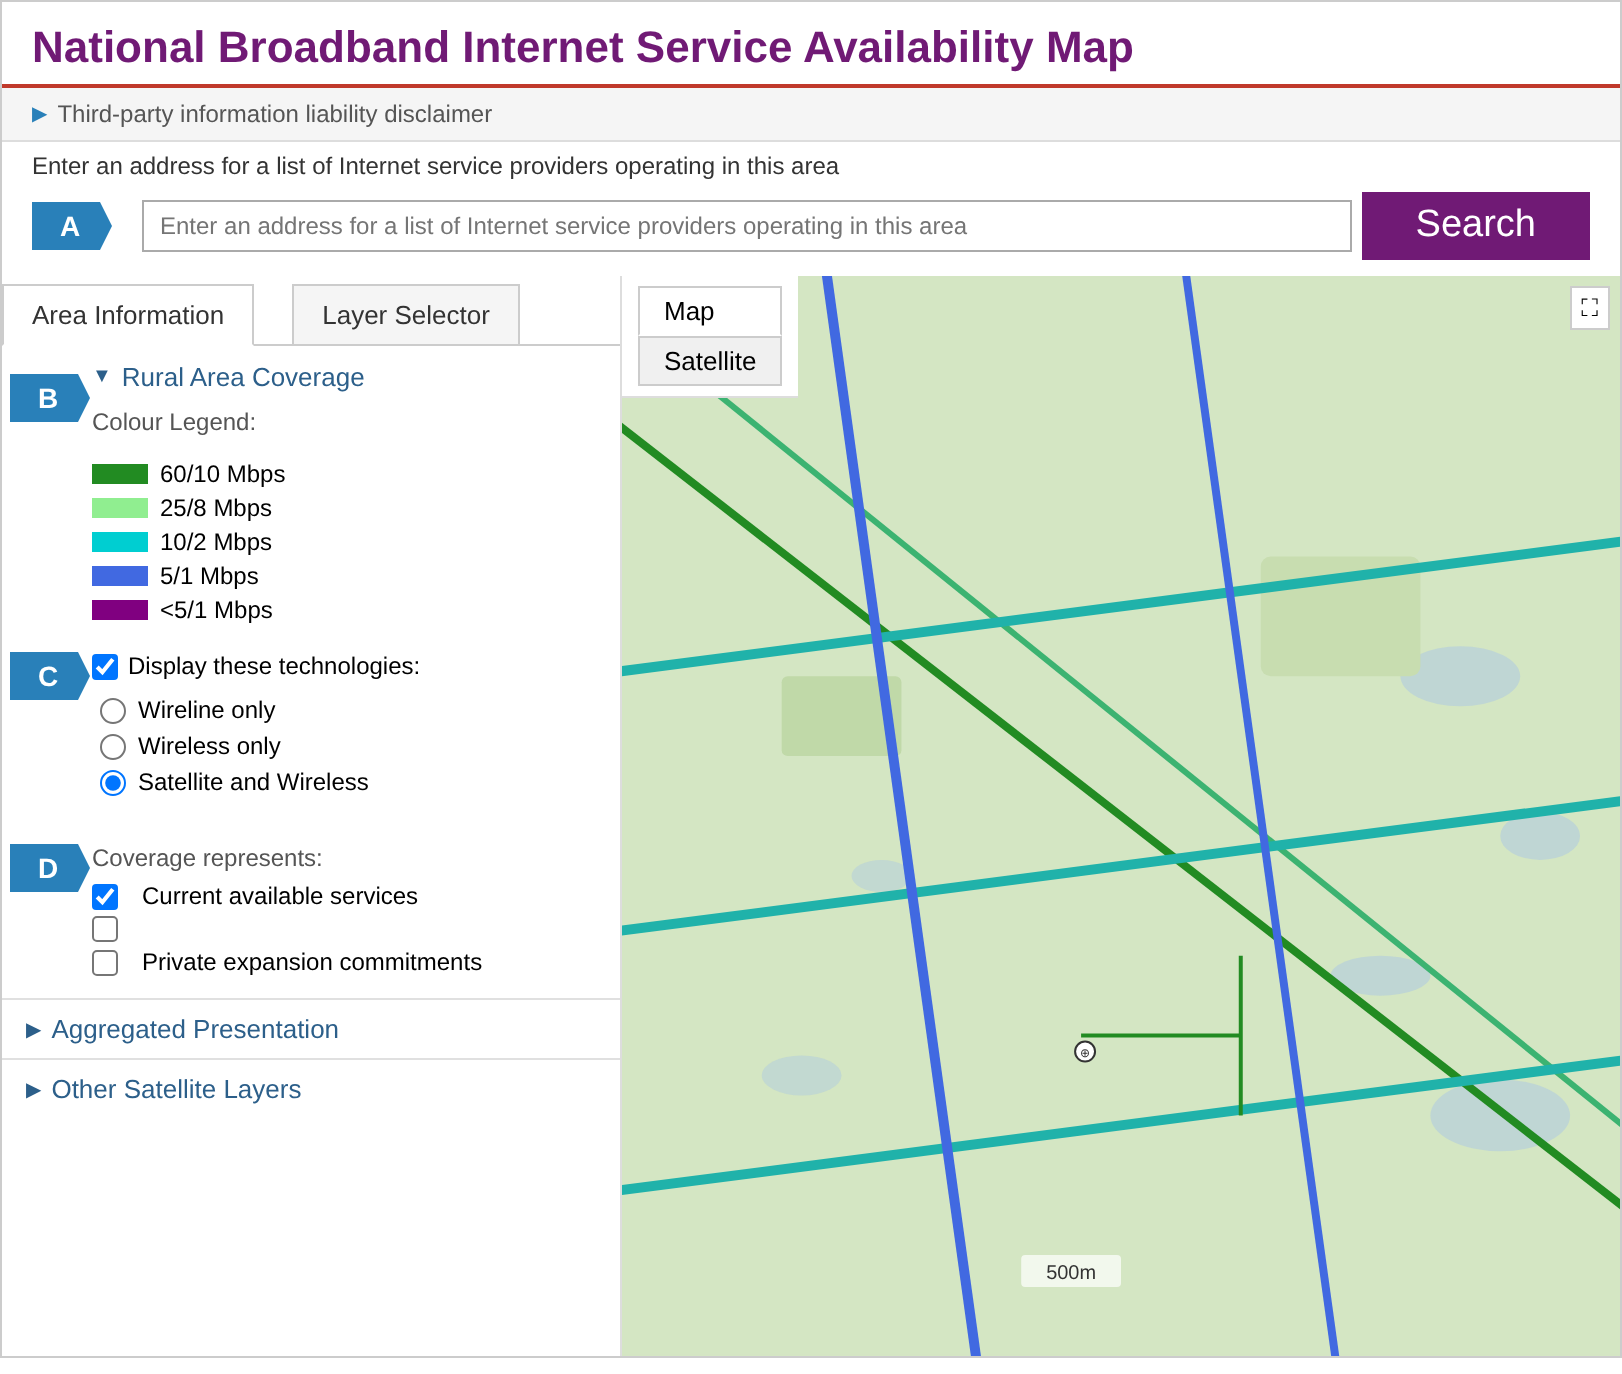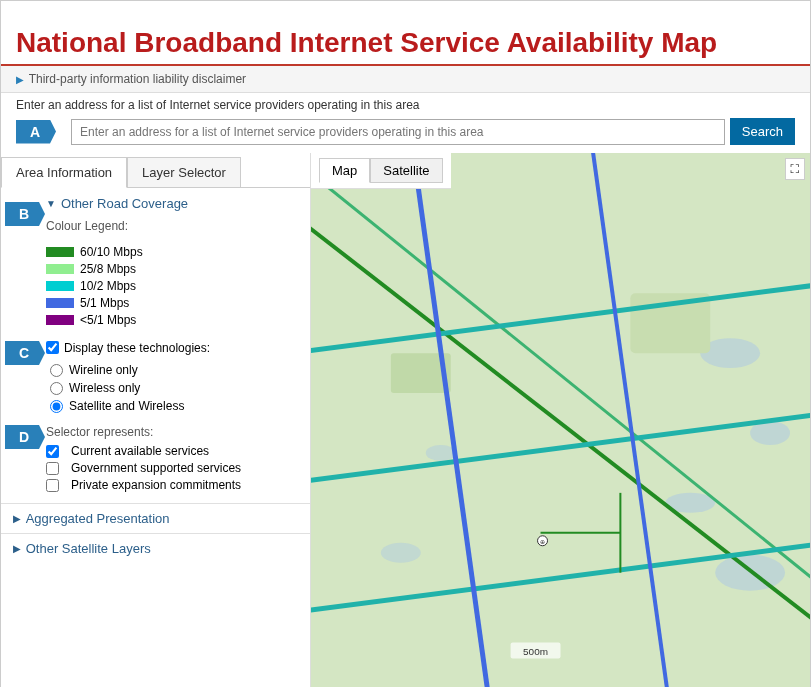--- a/index.html
+++ b/index.html
@@ -2,77 +2,77 @@
 <html><head>
   <meta charset="utf-8">
   <style>
     * { box-sizing: border-box; margin: 0; padding: 0; }
     body { font-family: Arial, sans-serif; font-size: 13px; background: #fff; width: 811px; }
 
     .page-wrapper { width: 811px; background: #fff; border: 1px solid #ccc; }
 
     
     .header { padding: 10px 15px 5px 15px; border-bottom: 2px solid #c0392b; }
-    .header h1 { font-size: 28px; font-weight: bold; color: #b91c1c; margin-top: 16px; }
+    .header h1 { font-size: 22px; font-weight: bold; color: #701a75; }
 
     
     .disclaimer-bar { background: #f5f5f5; border-bottom: 1px solid #ddd; padding: 6px 15px; font-size: 12px; color: #555; display: flex; align-items: center; gap: 5px; }
     .disclaimer-bar .triangle { color: #2980b9; font-size: 10px; }
 
     
     .search-label-row { padding: 5px 15px 3px 15px; display: flex; align-items: center; gap: 10px; }
     .arrow-blue { display: inline-block; background: #2980b9; color: #fff; font-weight: bold; font-size: 14px; padding: 4px 8px 4px 6px; clip-path: polygon(0 0, 85% 0, 100% 50%, 85% 100%, 0 100%); min-width: 40px; text-align: center; }
 
     .search-row { display: flex; padding: 3px 15px 8px 15px; gap: 5px; align-items: center; }
     .search-arrow-spacer { width: 50px; flex-shrink: 0; }
     .search-input { flex: 1; border: 1px solid #aaa; padding: 5px 8px; font-size: 12px; color: #777; }
-    .search-button { background: #0369a1; color: #fff; border: none; padding: 6px 12px; font-size: 13px; cursor: pointer; }
+    .search-button { background: #701a75; color: #fff; border: none; padding: 6px 27px; font-size: 19px; cursor: pointer; }
 
     
     .main-content { display: flex; }
 
     
     .left-panel { width: 310px; flex-shrink: 0; border-right: 1px solid #ddd; }
 
     
     .tabs { display: flex; border-bottom: 1px solid #ccc; }
-    .tab { padding: 7px 14px; font-size: 13px; cursor: pointer; border: 1px solid #ccc; border-bottom: none; background: #f5f5f5; color: #333; margin-right: 0; margin-top: 4px; }
+    .tab { padding: 7px 14px; font-size: 13px; cursor: pointer; border: 1px solid #ccc; border-bottom: none; background: #f5f5f5; color: #333; margin-right: 19px; margin-top: 4px; }
     .tab.active { background: #fff; border-bottom: 1px solid #fff; font-weight: normal; margin-bottom: -1px; z-index: 1; }
 
     
     .section-header { display: flex; align-items: center; gap: 5px; font-size: 13px; color: #2c5f8a; cursor: pointer; margin-bottom: 8px; }
     .section-header .tri-down { font-size: 10px; color: #2c5f8a; }
 
     
     .legend-section { margin-bottom: 10px; }
     .legend-title { font-size: 12px; color: #555; margin-bottom: 12px; }
     .legend-item { display: flex; align-items: center; gap: 6px; margin-bottom: 3px; font-size: 12px; }
     .legend-swatch { width: 28px; height: 10px; border: none; flex-shrink: 0; }
 
     
-    .display-tech { display: flex; align-items: flex-start; gap: 5px; font-size: 12px; margin-bottom: 8px; }
+    .display-tech { display: flex; align-items: center; gap: 5px; font-size: 12px; margin-bottom: 8px; }
     .display-tech input { margin: 0; }
 
     
-    .radio-group { margin-left: 4px; margin-bottom: 8px; }
+    .radio-group { margin-left: 4px; margin-bottom: 20px; }
     .radio-item { display: flex; align-items: center; gap: 6px; font-size: 12px; margin-bottom: 4px; }
     .radio-item input { margin: 0; }
 
     
     .coverage-title { font-size: 12px; color: #555; margin-bottom: 5px; }
     .check-item { display: flex; align-items: center; gap: 12px; font-size: 12px; margin-bottom: 3px; }
     .check-item input { margin: 0; }
 
     
     .collapsible-row { display: flex; align-items: center; gap: 5px; font-size: 13px; color: #2c5f8a; cursor: pointer; padding: 7px 12px; border-top: 1px solid #e0e0e0; }
     .collapsible-row .tri-right { font-size: 10px; }
 
     
     .map-area { flex: 1; position: relative; background: #d4e6c3; overflow: hidden; }
-    .map-tab-bar { display: flex; gap: 0; padding: 5px 8px; background: #fff; border-bottom: 1px solid #ddd; position: absolute; top: 0; left: 0; z-index: 10; }
+    .map-tab-bar { display: flex; gap: 0; padding: 5px 8px; background: #fff; border-bottom: 1px solid #ddd; position: absolute; top: 0; left: 0; z-index: 10; flex-direction: column; }
     .map-tab { padding: 4px 12px; font-size: 13px; cursor: pointer; background: #f0f0f0; border: 1px solid #ccc; }
     .map-tab.active { background: #fff; border-bottom: 1px solid #fff; }
     .map-fullscreen { position: absolute; top: 5px; right: 5px; z-index: 10; background: #fff; border: 1px solid #ccc; padding: 3px 5px; cursor: pointer; font-size: 12px; }
 
     
     .map-svg { width: 100%; height: 100%; position: absolute; top: 0; left: 0; }
   </style>
 </head>
 <body>
 
@@ -109,21 +109,21 @@
       </div>
 
       <div style="display:flex;">
         <div style="width:45px;flex-shrink:0;display:flex;align-items:flex-start;justify-content:flex-start;padding:14px 4px 0 4px;">
           <div class="arrow-blue">B</div>
         </div>
         <div style="flex:1;padding:8px 8px 0 0;">
 
           <div class="section-header">
             <span class="tri-down">▼</span>
-            <span>Other Road Coverage</span>
+            <span>Rural Area Coverage</span>
           </div>
 
           <div class="legend-section">
             <div class="legend-title">Colour Legend:</div>
             <div class="legend-item">
               <div class="legend-swatch" style="background:#228B22;"></div>
               <span>60/10 Mbps</span>
             </div>
             <div class="legend-item">
               <div class="legend-swatch" style="background:#90EE90;"></div>
@@ -174,29 +174,28 @@
 
         </div>
       </div>
 
       <div style="display:flex;">
         <div style="width:45px;flex-shrink:0;display:flex;align-items:flex-start;justify-content:flex-start;padding:4px 4px 0 4px;">
           <div class="arrow-blue">D</div>
         </div>
         <div style="flex:1;padding:4px 8px 8px 0;">
 
-          <div class="coverage-title">Selector represents:</div>
+          <div class="coverage-title">Coverage represents:</div>
 
           <div class="check-item">
             <input type="checkbox" checked="" style="">
             <span>Current available services</span>
           </div>
           <div class="check-item">
             <input type="checkbox" style="">
-            <span>Government supported services</span>
           </div>
           <div class="check-item">
             <input type="checkbox" style="">
             <span>Private expansion commitments</span>
           </div>
 
         </div>
       </div>
 
       <div class="collapsible-row">

